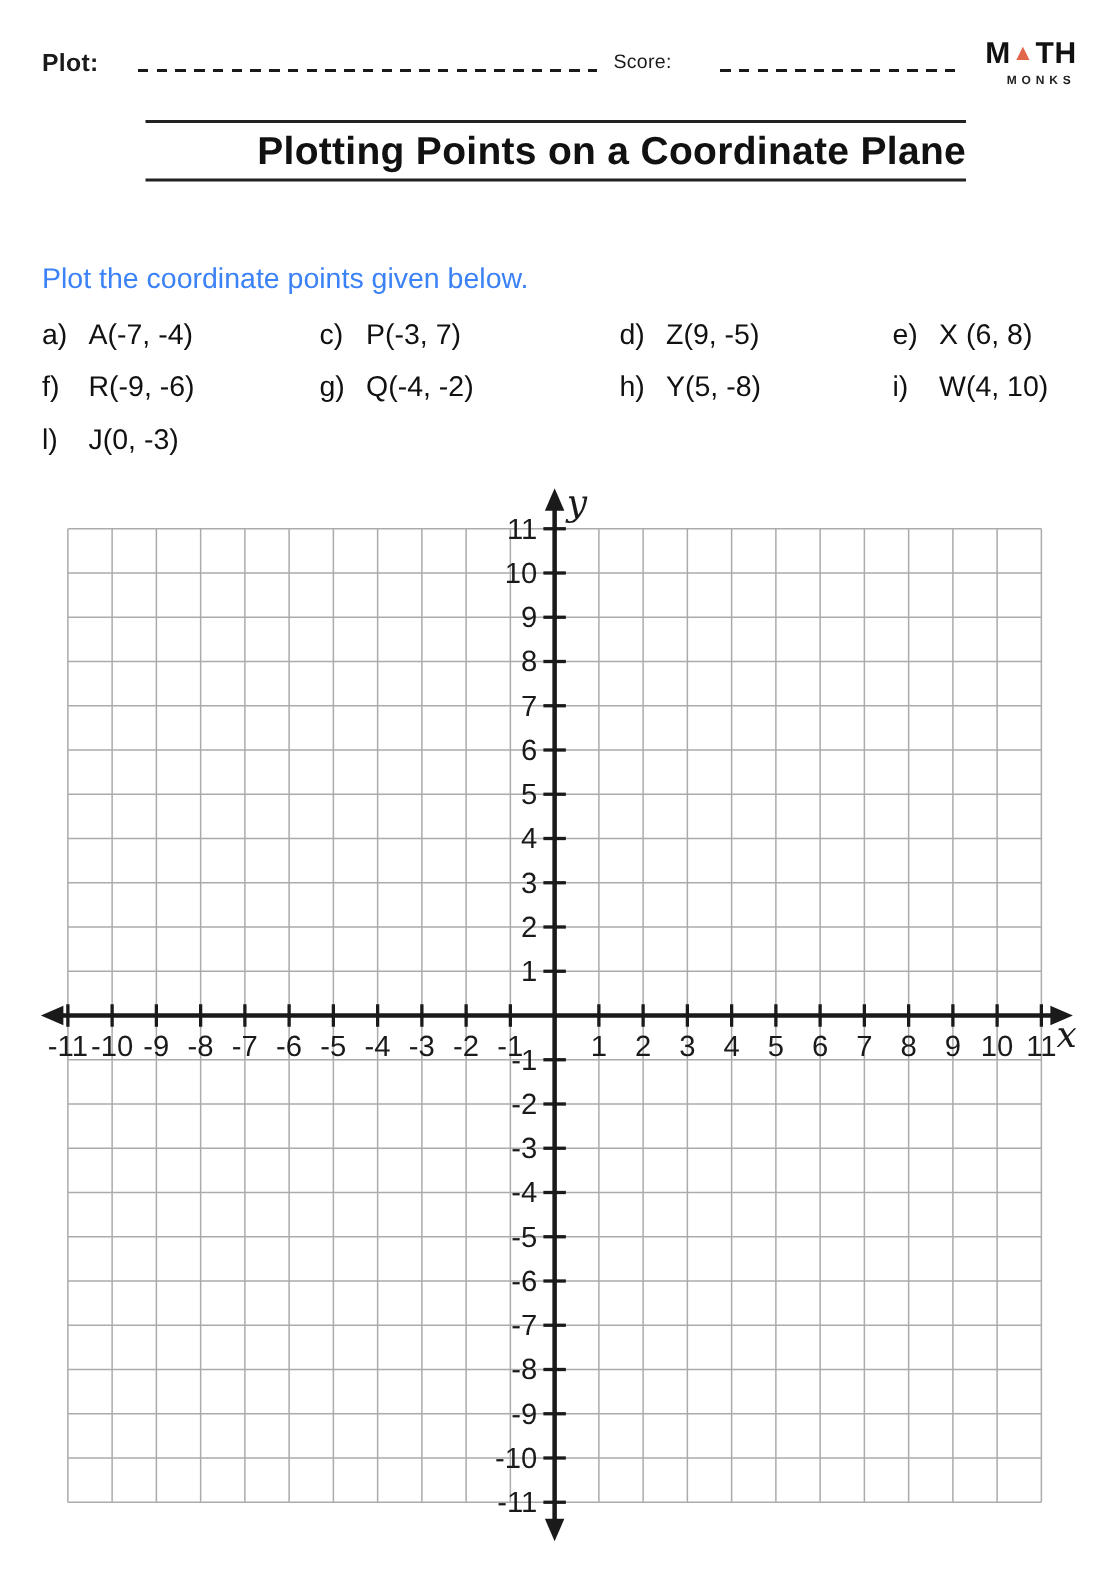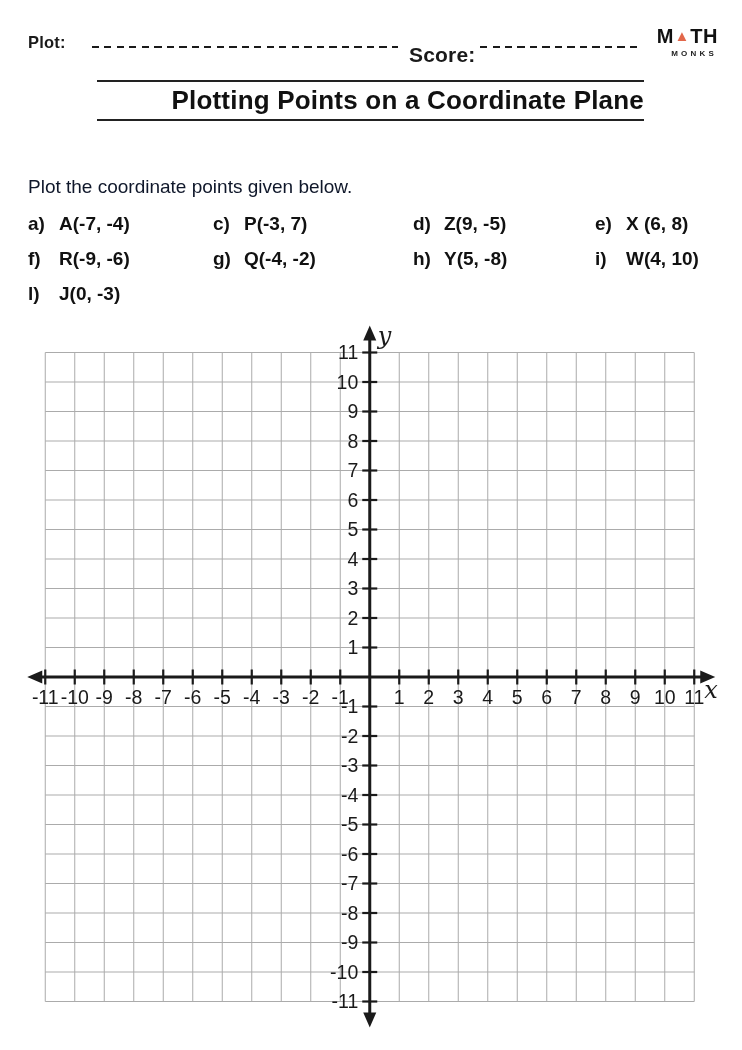--- a/index.html
+++ b/index.html
@@ -12,22 +12,22 @@
     color: #1a1a1a;
     overflow: hidden;
   }
 
   
   .name-label {
     position: absolute; left: 28px; top: 33px;
     font-size: 16.5px; font-weight: 600; letter-spacing: 0.2px;
   }
   .score-label {
-    position: absolute; left: 409px; top: 43px;
-    font-size: 21px; font-weight: 700; letter-spacing: 0.2px;
+    position: absolute; left: 409px; top: 33px;
+    font-size: 13px; font-weight: 400; letter-spacing: 0.2px;
   }
   .dash-line {
     position: absolute; height: 2px;
     background: repeating-linear-gradient(90deg, #1a1a1a 0 7px, transparent 7px 12.5px);
   }
   .name-dash  { left: 92px;  top: 46px; width: 306px; }
   .score-dash { left: 480px; top: 46px; width: 158px; }
 
   .logo {
     position: absolute; left: 650px; top: 26px; width: 68px;
@@ -54,30 +54,30 @@
     padding: 3px 0 4px 0; text-align: right;
   }
   .title-text {
     font-size: 26px; font-weight: 700; letter-spacing: 0.2px;
     line-height: 30px; color: #111; white-space: nowrap;
   }
 
   
   .instruction {
     position: absolute; left: 28px; top: 176px;
-    font-size: 19px; font-weight: 500; color: #0f172a;
+    font-size: 19px; font-weight: 500; color: #3b82f6;
   }
   .problems {
     position: absolute; left: 28px; top: 206px; width: 700px;
     display: grid;
     grid-template-columns: 185px 200px 182px auto;
     grid-auto-rows: 35px;
     font-size: 19px; font-weight: 500; color: #111;
   }
-  .problem { line-height: 35px; white-space: nowrap; font-weight: bold; }
+  .problem { line-height: 35px; white-space: nowrap; }
   .pkey { display: inline-block; width: 31px; }
 
   
   .plane-svg { position: absolute; left: 0; top: 315px; }
   .grid-line  { stroke: #ababab; stroke-width: 1; }
   .axis-line  { stroke: #1a1a1a; stroke-width: 3; stroke-linecap: butt; }
   .tick-line  { stroke: #1a1a1a; stroke-width: 2.2; }
   .arrow-head { fill: #1a1a1a; }
   .tick-label {
     font-family: "Liberation Sans", sans-serif;

